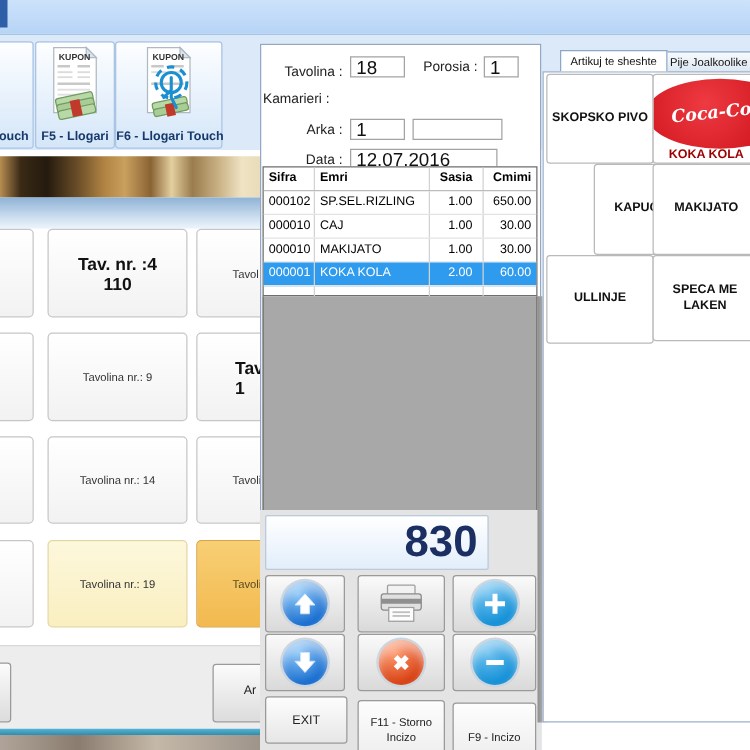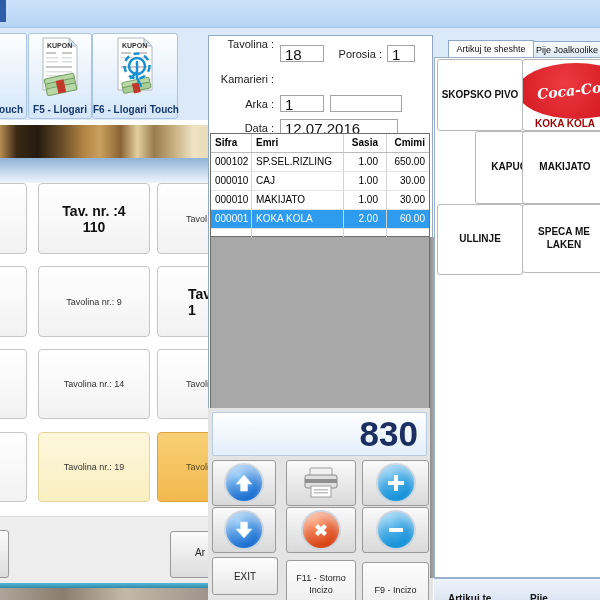--- a/index.html
+++ b/index.html
@@ -58,21 +58,21 @@
   .ord-row.header{font-weight:bold;height:18px;border-bottom:1px solid #bcbcbc;}
   .c-sifra{width:41px;padding-left:4px;border-right:1px solid #d2d2d2;box-sizing:border-box;}
   .c-emri{width:92px;padding-left:4px;border-right:1px solid #d2d2d2;box-sizing:border-box;}
   .c-sasia{width:43px;text-align:right;padding-right:8px;border-right:1px solid #d2d2d2;box-sizing:border-box;}
   .c-cmimi{width:40px;text-align:right;padding-right:2px;box-sizing:border-box;}
   .ord-row.data{border-bottom:1px solid #e3e3e3;}
   .ord-row.sel{background:#2E9BEE;color:#fff;}
   .ord-gray{left:210px;top:237px;width:220px;height:171px;background:#A8A8A8;
             border-left:1px solid #6e6e6e;border-right:1px solid #6e6e6e;box-sizing:border-box;}
 
-  .total-box{left:212px;top:412px;width:215px;height:44px;
+  .total-box{left:212px;top:412px;width:179px;height:44px;
      background:linear-gradient(#ffffff,#e2eefb);border:1px solid #b9cbdd;border-radius:2px;
      box-sizing:border-box;text-align:right;font-size:35px;font-weight:bold;color:#1b2f63;
      padding-right:8px;line-height:42px;font-family:"Liberation Sans",sans-serif;}
 
   .icon-btn{background:linear-gradient(#fafafa,#d9d9d9);border:1px solid #9a9a9a;border-radius:3px;
             display:flex;align-items:center;justify-content:center;}
   .circ{width:36px;height:36px;border-radius:50%;display:flex;align-items:center;justify-content:center;
         box-shadow:0 0 0 2px #cdd6de, inset 0 6px 8px rgba(255,255,255,.55);}
   .circ.blue-g{background:radial-gradient(circle at 35% 28%,#8ec8f8,#1b6fd0 70%);}
   .circ.blue-f{background:radial-gradient(circle at 35% 28%,#6fc2f0,#1792d8 68%);}
@@ -209,26 +209,26 @@
   <div class="abs gray-btn" style="left:-50px;top:530px;width:57px;height:46px;"></div>
   <div class="abs gray-btn" style="left:170px;top:531px;width:90px;height:45px;">
     <div style="position:absolute;left:24px;top:15px;font-size:10px;color:#222;">Ar</div>
   </div>
   <div class="abs teal-line"></div>
   <div class="abs photo-strip"></div>
 
   <div class="abs center-panel"></div>
   <div class="abs center-gray"></div>
 
-  <div class="abs form-label" style="left:200px;top:38px;width:74px;">Tavolina :</div>
+  <div class="abs form-label" style="left:200px;top:52px;width:74px;">Tavolina :</div>
   <div class="abs form-input" style="left:280px;top:45px;width:44px;height:17px;">18</div>
   <div class="abs form-label" style="left:330px;top:48px;width:52px;">Porosia :</div>
   <div class="abs form-input" style="left:387px;top:45px;width:28px;height:17px;">1</div>
 
-  <div class="abs form-label" style="left:200px;top:73px;width:74px;">Kamarieri :</div>
+  <div class="abs form-label" style="left:200px;top:73px;width:74px;text-align:center;">Kamarieri :</div>
 
   <div class="abs form-label" style="left:200px;top:98px;width:74px;">Arka :</div>
   <div class="abs form-input" style="left:280px;top:95px;width:44px;height:17px;">1</div>
   <div class="abs form-input" style="left:330px;top:95px;width:72px;height:17px;"></div>
 
   <div class="abs form-label" style="left:200px;top:122px;width:74px;">Data :</div>
   <div class="abs form-input" style="left:280px;top:119px;width:118px;height:17px;">12.07.2016 02:23 PM</div>
 
   <div class="abs ord-table">
     <div class="ord-row header">
@@ -354,18 +354,14 @@
   <div class="abs item-btn" style="left:522px;top:131px;width:84px;height:71px;">
     <span>MAKIJATO</span>
   </div>
   <div class="abs item-btn" style="left:437px;top:204px;width:84px;height:69px;">
     <span>ULLINJE</span>
   </div>
   <div class="abs item-btn" style="left:522px;top:204px;width:84px;height:69px;padding:0 8px;box-sizing:border-box;">
     <span>SPECA ME LAKEN</span>
   </div>
 
-  <div class="abs rp-bottom">
-    <div class="rp-bottom-lbl" style="left:14px;">Artikuj te</div>
-    <div class="rp-bottom-lbl" style="left:96px;">Pije</div>
-  </div>
 
 </div>
 
 </body></html>

